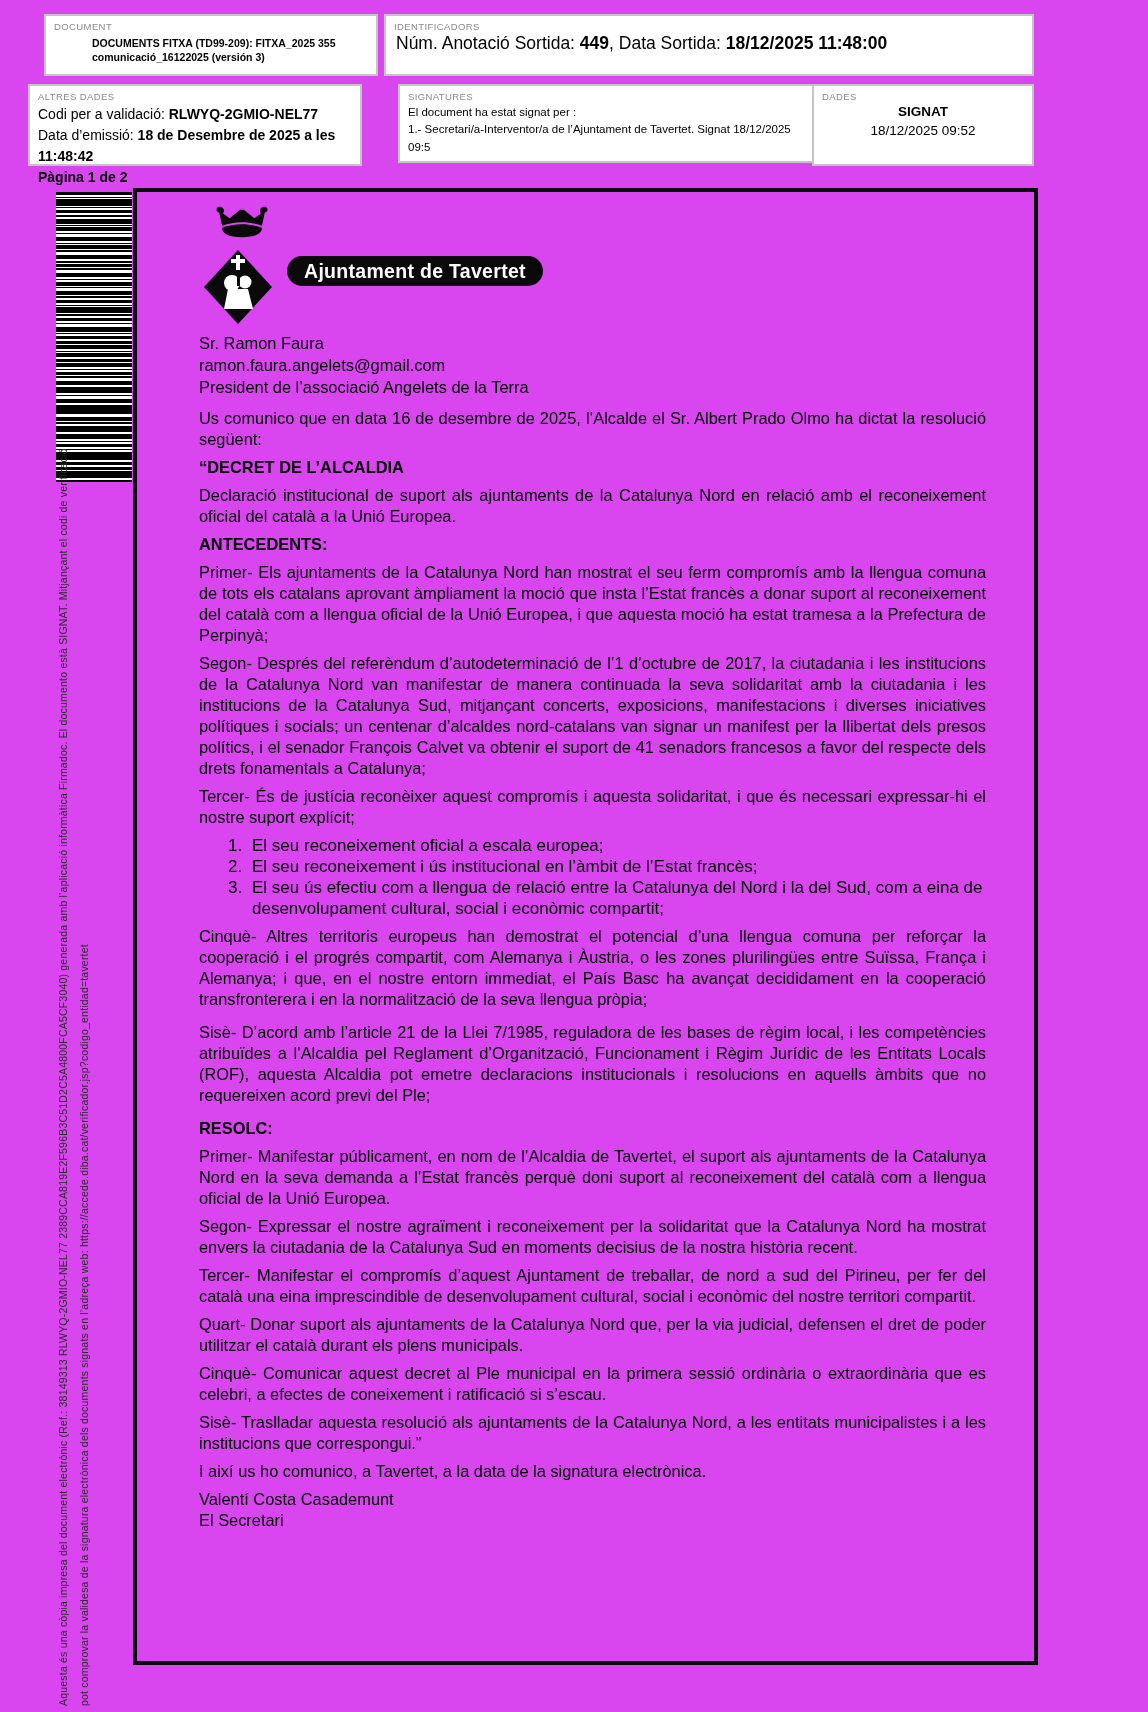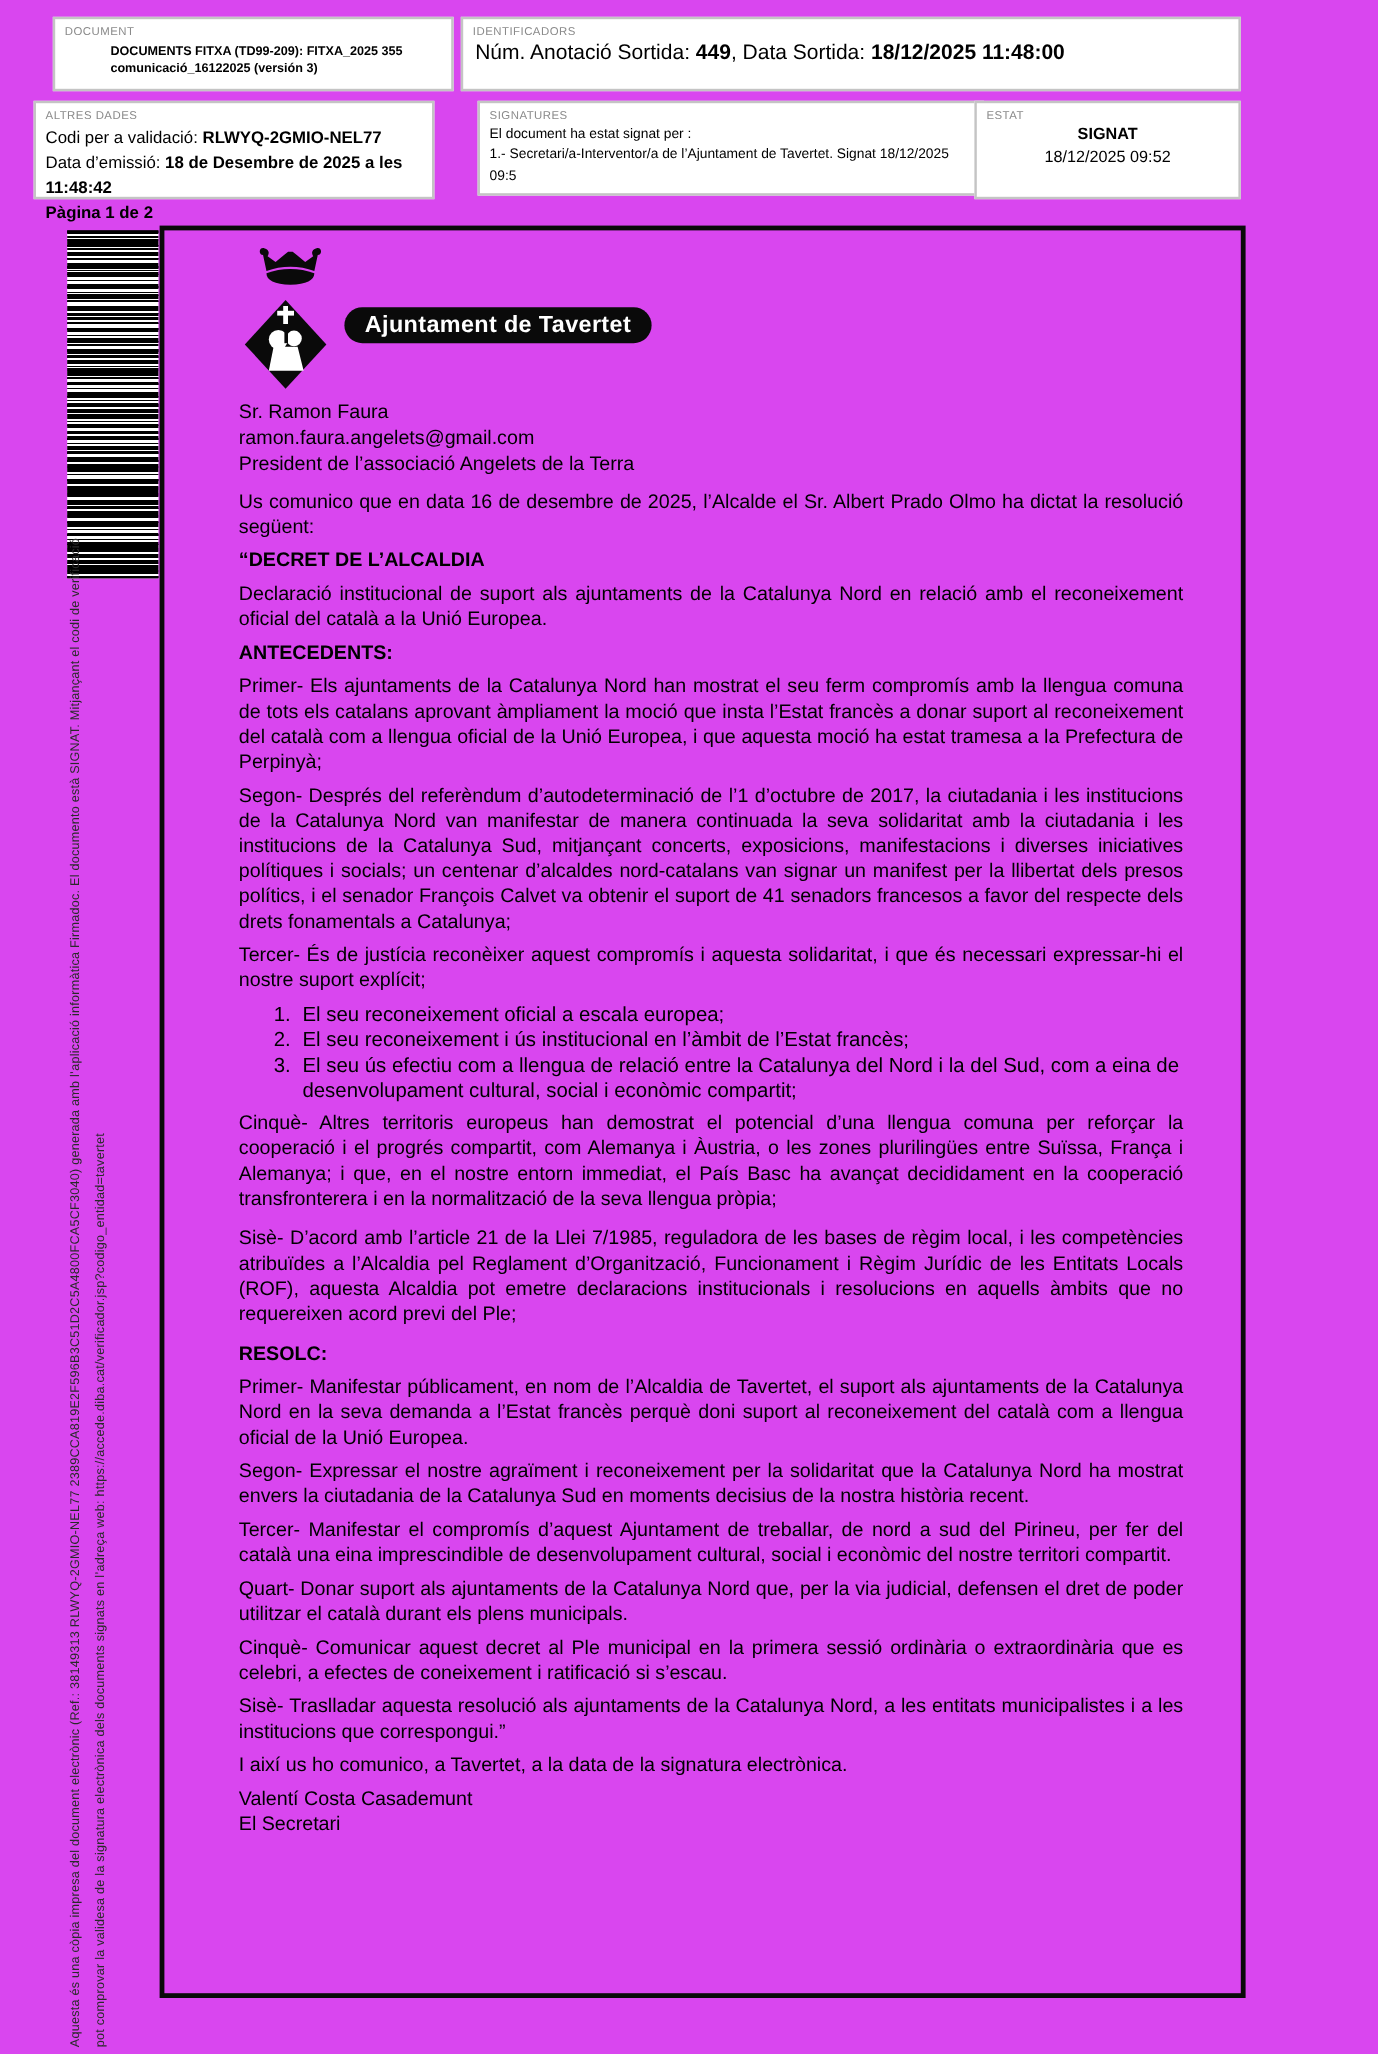--- a/index.html
+++ b/index.html
@@ -74,21 +74,21 @@
 
   <div class="hbox" id="box-sign">
     <div class="hlabel">SIGNATURES</div>
     <div class="hval-sign">
       <div>El document ha estat signat per :</div>
       <div>1.- Secretari/a-Interventor/a de l’Ajuntament de Tavertet. Signat 18/12/2025 09:5</div>
     </div>
   </div>
 
   <div class="hbox" id="box-estat">
-    <div class="hlabel">ESTAT</div>
+    <div class="hlabel">DADES</div>
     <div class="hval-estat">
       <div class="bold">SIGNAT</div>
       <div>18/12/2025 09:52</div>
     </div>
   </div>
 
   <div class="barcode"></div>
   <div class="vtext" id="vline1">Aquesta és una còpia impresa del document electrònic (Ref.: 38149313 RLWYQ-2GMIO-NEL77 2389CCA819E2F596B3C51D2C5A4800FCA5CF3040) generada amb l’aplicació informàtica Firmadoc. El documento està SIGNAT. Mitjançant el codi de verificació</div>
   <div class="vtext" id="vline2">pot comprovar la validesa de la signatura electrònica dels documents signats en l’adreça web: https://accede.diba.cat/verificador.jsp?codigo_entidad=tavertet</div>
 

